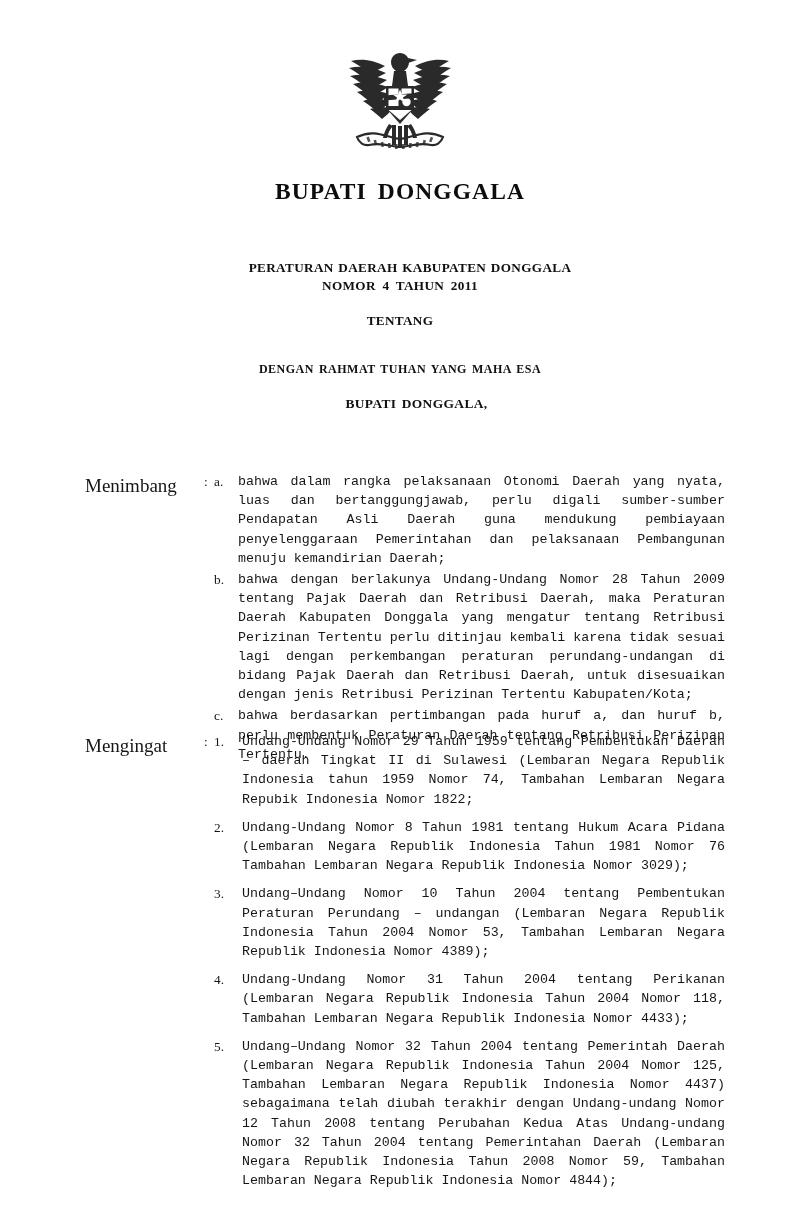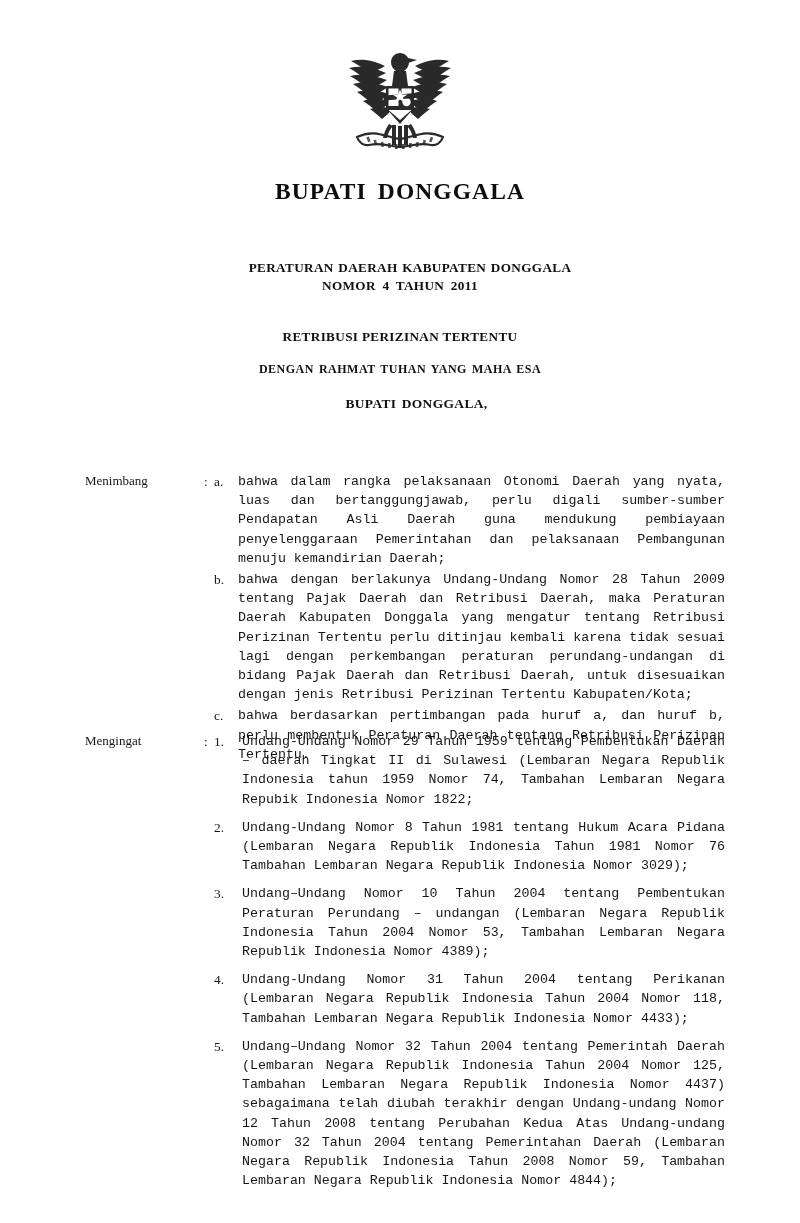--- a/index.html
+++ b/index.html
@@ -81,21 +81,21 @@
     width: 640px;
   }
   #sec-menimbang { top: 472px; }
   #sec-mengingat { top: 732px; }
 
   .sec-label {
     position: absolute;
     left: 0;
     top: 0;
     width: 112px;
-    font-size: 13px;
+    font-size: 19px;
     line-height: 1.44;
     color: #161616;
   }
   .sec-colon {
     position: absolute;
     left: 119px;
     top: 0;
     font-size: 13.3px;
     line-height: 1.44;
     color: #161616;
@@ -199,22 +199,22 @@
       </g>
     </svg>
   </div>
 
   <div class="title-main">BUPATI  DONGGALA</div>
 
   <div class="title-block">
     <div class="ln peraturan">PERATURAN DAERAH KABUPATEN DONGGALA</div>
     <div class="ln nomor">NOMOR  4  TAHUN  2011</div>
     <div class="sp-18"></div>
+    <div class="ln">TENTANG</div>
     <div class="sp-16"></div>
-    <div class="ln">RETRIBUSI PERIZINAN TERTENTU</div>
     <div class="sp-16"></div>
     <div class="ln dengan">DENGAN RAHMAT TUHAN YANG MAHA ESA</div>
     <div class="sp-17"></div>
     <div class="ln bupati2">BUPATI DONGGALA,</div>
   </div>
 
   <div class="section" id="sec-menimbang">
     <div class="sec-label">Menimbang</div>
     <div class="sec-colon">:</div>
     <div class="sec-items">

